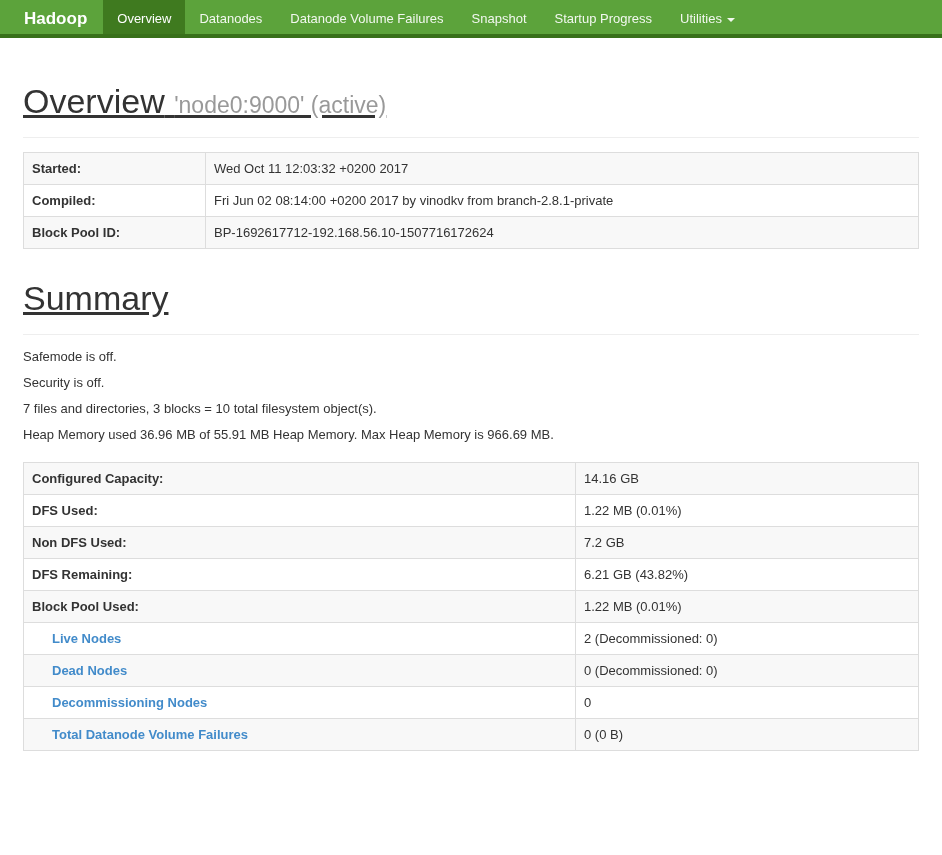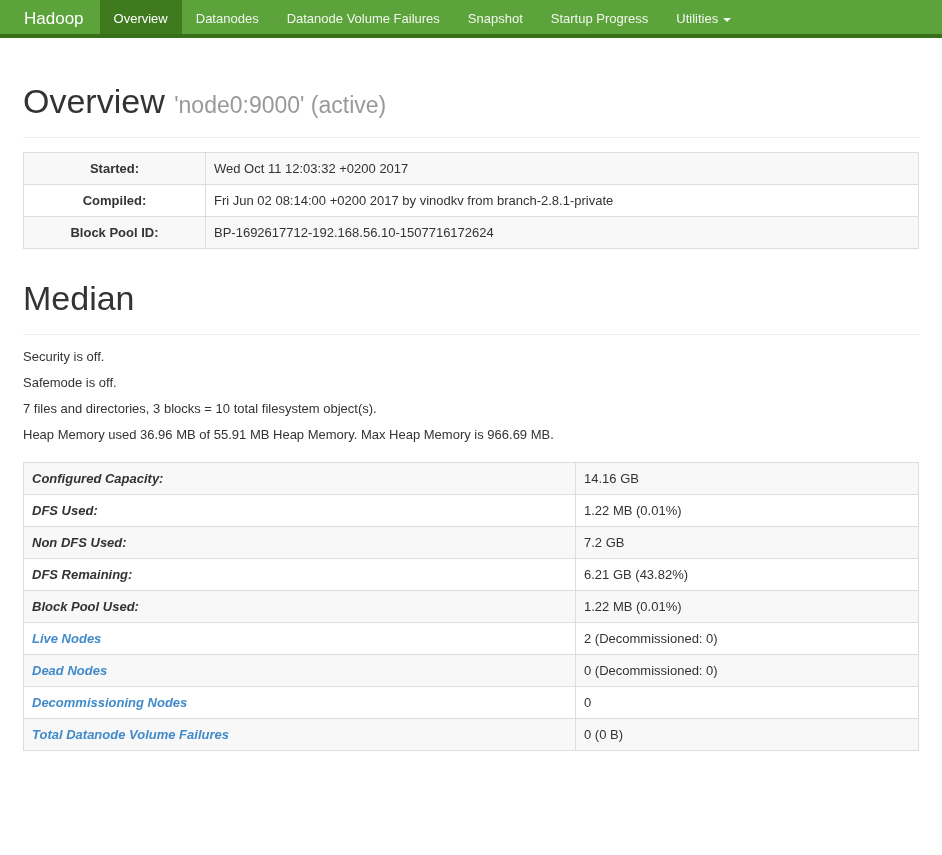--- a/index.html
+++ b/index.html
@@ -23,21 +23,21 @@
   .navbar {
     display: flex;
     align-items: stretch;
     height: 38px;
     background: var(--navbar-bg);
     border-bottom: 4px solid var(--navbar-border);
   }
   .brand {
     color: #fff;
     font-size: 17px;
-    font-weight: normal;
+    font-weight: bold;
     line-height: 38px;
     padding: 0 16px 0 24px;
     text-decoration: none;
     cursor: pointer;
   }
   .nav {
     display: flex;
     list-style: none;
     margin: 0;
     padding: 0;
@@ -63,20 +63,21 @@
     vertical-align: middle;
   }
   
   .container { padding: 0 23px; }
   h1 {
     font-size: 34px;
     font-weight: normal;
     color: #333;
     margin: 44px 0 16px;
     letter-spacing: 0;
+    text-decoration: underline;
   }
   h1.summary-h { margin: 30px 0 16px; }
   h1 small {
     font-size: 23px;
     color: #999;
     font-weight: normal;
   }
   hr {
     border: 0;
     border-top: 1px solid #eee;
@@ -91,27 +92,28 @@
   }
   th, td {
     padding: 8px;
     text-align: left;
     border: 1px solid #ddd;
     font-size: 13px;
     vertical-align: middle;
   }
   th { font-weight: bold; color: #333; }
   tbody tr:nth-child(odd) { background: #f8f8f8; }
-  .info-table th { width: 182px; text-align: center; }
-  .summary-table th { width: 552px; font-style: italic; }
+  .info-table th { width: 182px; }
+  .summary-table th { width: 552px; }
   a.row-link {
     color: var(--link);
     text-decoration: none;
     font-weight: bold;
     cursor: pointer;
+    margin-left: 20px;
   }
   
   .summary-text p { margin: 0 0 11px; }
   .summary-table-wrap { margin-top: 20px; }
 </style>
 </head>
 <body>
 
 <nav class="navbar">
   <a class="brand">Hadoop</a>
@@ -140,26 +142,26 @@
         <th>Compiled:</th>
         <td>Fri Jun 02 08:14:00 +0200 2017 by vinodkv from branch-2.8.1-private</td>
       </tr>
       <tr>
         <th>Block Pool ID:</th>
         <td>BP-1692617712-192.168.56.10-1507716172624</td>
       </tr>
     </tbody>
   </table>
 
-  <h1 class="summary-h">Median</h1>
+  <h1 class="summary-h">Summary</h1>
   <hr>
 
   <div class="summary-text">
+    <p>Safemode is off.</p>
     <p>Security is off.</p>
-    <p>Safemode is off.</p>
     <p>7 files and directories, 3 blocks = 10 total filesystem object(s).</p>
     <p>Heap Memory used 36.96 MB of 55.91 MB Heap Memory. Max Heap Memory is 966.69 MB.</p>
   </div>
 
   <div class="summary-table-wrap">
     <table class="summary-table">
       <tbody>
         <tr>
           <th>Configured Capacity:</th>
           <td>14.16 GB</td>

